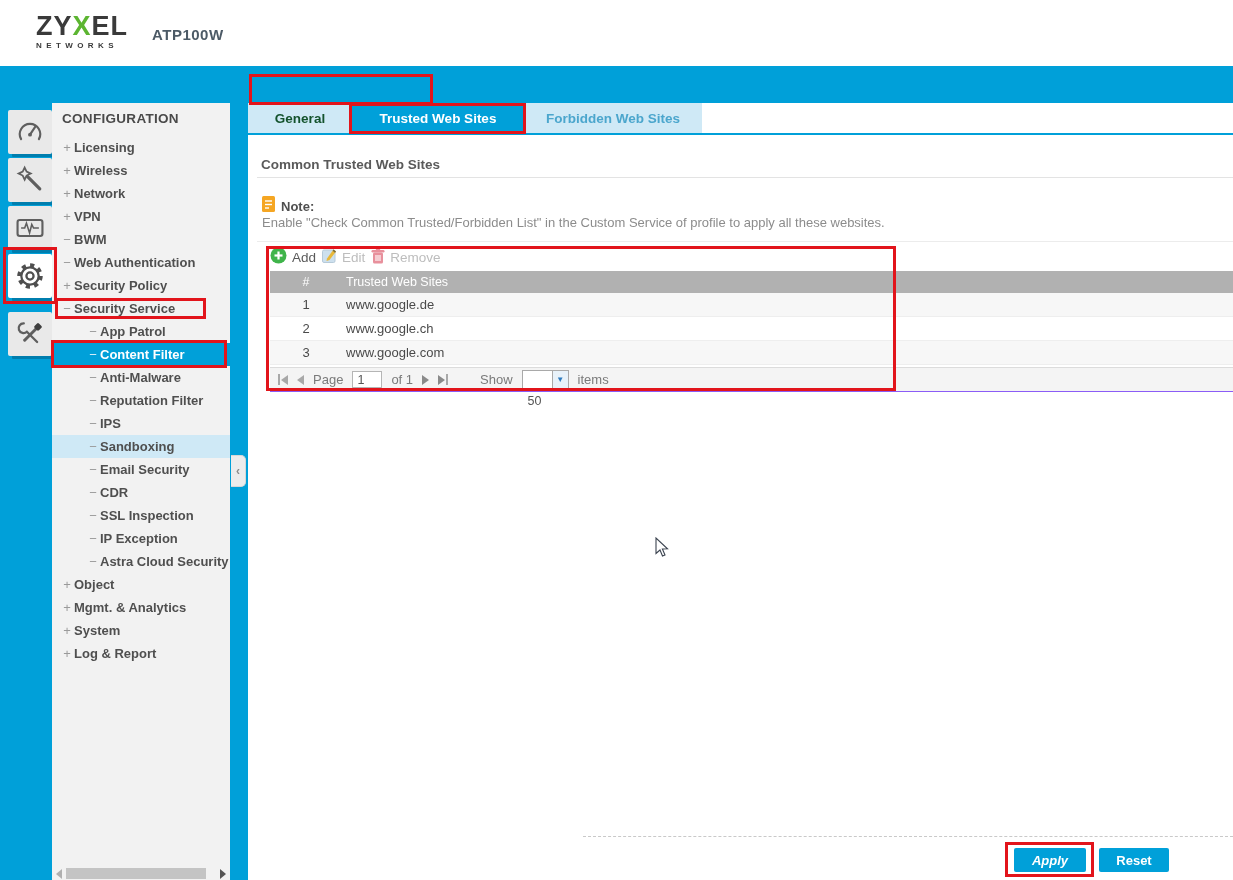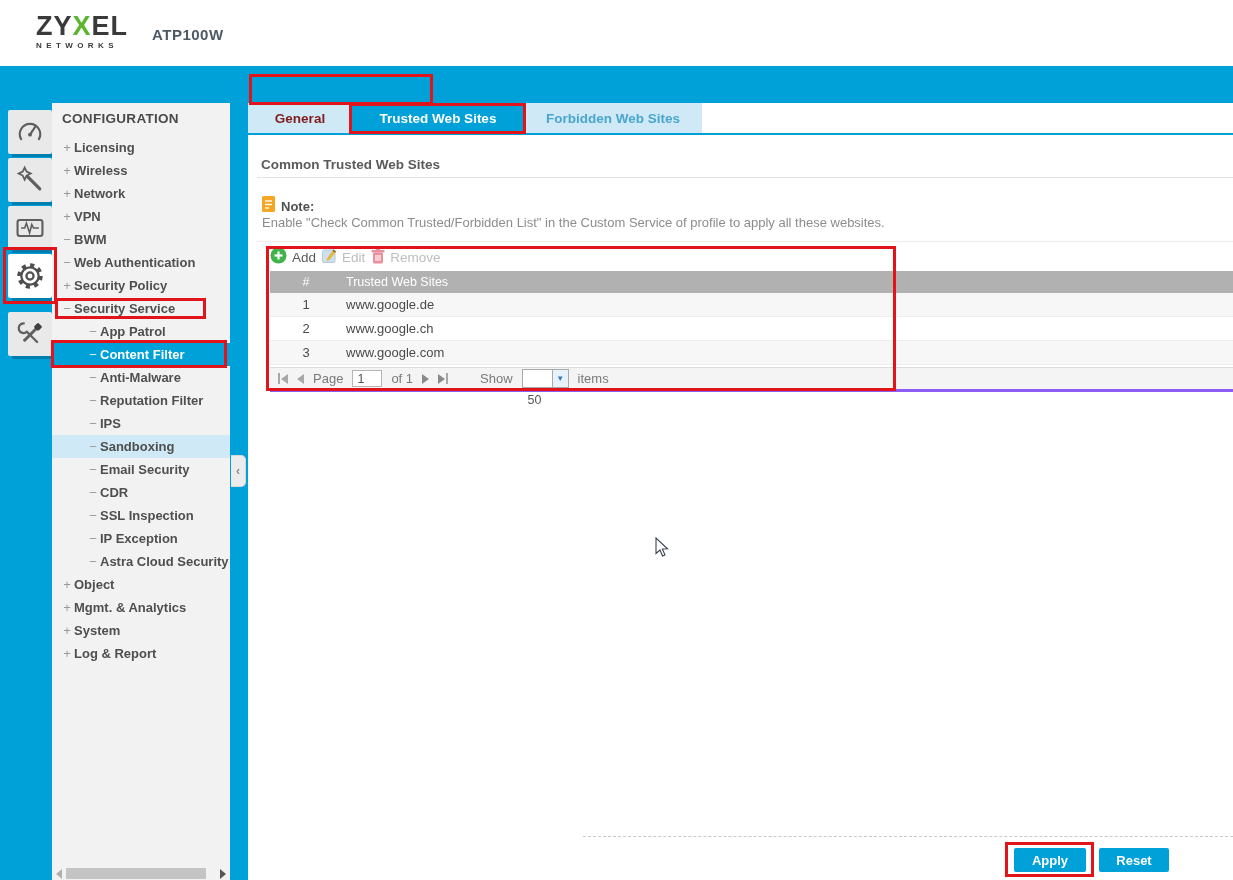--- a/index.html
+++ b/index.html
@@ -22,21 +22,21 @@
              font-size:13.5px; font-weight:bold; color:#53626c; }
   #tab-swoosh { position:absolute; left:432px; top:76px; width:0; height:0;
              border-top:27px solid #2b93c2; border-right:30px solid transparent; }
   #tab-dns { position:absolute; left:455px; top:76px; width:170px; height:27px;
              display:flex; align-items:center; justify-content:center;
              font-size:13.5px; font-weight:bold; color:#fff; }
 
   
   #subtabs { position:absolute; left:248px; top:103px; width:454px; height:30px; background:#cfe9f6; display:flex; }
   .subtab { height:30px; display:flex; align-items:center; justify-content:center; font-size:13.5px; font-weight:bold; }
-  #subtab-general   { width:104px; color:#7f1d1d; }
+  #subtab-general   { width:104px; color:#14532d; }
   #subtab-trusted   { width:172px; color:#fff; background:#00a0d9; }
   #subtab-forbidden { width:178px; color:#4ba6cd; }
   #blue-underline { position:absolute; left:248px; top:133px; width:985px; height:2px; background:#00a0d9; }
 
   
   #rail { position:absolute; left:0; top:103px; width:52px; height:777px; background:#00a0d9; }
   .tile { position:absolute; left:8px; width:44px; height:44px; background:#e9e9e9; border-radius:2px;
           display:flex; align-items:center; justify-content:center;
           box-shadow:3px 4px 0 -1px rgba(0,70,105,.38); }
   .tile svg { display:block; }
@@ -81,37 +81,37 @@
 
   #table { position:absolute; left:22px; top:136px; right:0; }
   #thead { height:22px; background:#b1b1b1; display:flex; align-items:center; color:#fff; font-size:12.5px; }
   .col-i { width:72px; text-align:center; flex:0 0 72px; }
   .col-s { padding-left:4px; }
   .trow { height:24px; display:flex; align-items:center; font-size:13px; color:#4a4a4a; border-bottom:1px solid #eeeeee; }
   .trow:nth-child(odd) { background:#fff; }
   .trow:nth-child(even) { background:#f7f7f7; }
 
   #pager { position:absolute; left:22px; top:232px; right:0; height:25px; background:#f4f4f4;
-           border-top:1px solid #dcdcdc; border-bottom:3px solid #8b5cf6;
+           border-top:1px solid #dcdcdc; border-bottom:1px solid #8b5cf6;
            display:flex; align-items:center; gap:9px; padding-left:8px; font-size:13px; color:#7a7a7a; }
   .tri-l { width:0; height:0; border-top:5px solid transparent; border-bottom:5px solid transparent; border-right:7px solid #a8a8a8; }
   .tri-r { width:0; height:0; border-top:5px solid transparent; border-bottom:5px solid transparent; border-left:7px solid #8a8a8a; }
   .pbar { width:2px; height:11px; background:#a8a8a8; }
   .pgroup { display:flex; align-items:center; gap:1px; }
   #page-input { width:30px; height:17px; border:1px solid #b5b5b5; font-size:12.5px; color:#555; padding-left:4px;
                 font-family:"Liberation Sans","DejaVu Sans",sans-serif; }
   #show-select { width:47px; height:19px; border:1px solid #a9a9a9; background:#fff; display:flex; align-items:center; }
   #show-val { flex:1; font-size:12.5px; color:#555; padding-left:5px;margin-top:43px; }
   #show-btn { width:16px; height:100%; background:#e8f2fa; border-left:1px solid #a9a9a9;
               display:flex; align-items:center; justify-content:center; font-size:8px; color:#2e7bbf; }
 
   #dashed-rule { position:absolute; left:583px; top:836px; width:650px; border-top:1px dashed #c9c9c9; }
   .btn { position:absolute; top:848px; height:24px; background:#00a0d9; color:#fff; font-weight:bold; font-size:13px;
          display:flex; align-items:center; justify-content:center; border-radius:2px; cursor:pointer; }
-  #btn-apply { left:1014px; width:72px; }
+  #btn-apply { left:1014px; width:72px;font-style:italic; }
   #btn-reset { left:1099px; width:70px; }
 
   
   .ann { position:absolute; border:3px solid #e2141b; pointer-events:none; }
 
   #cursor { position:absolute; left:655px; top:537px; }
 </style>
 </head>
 <body>
 

